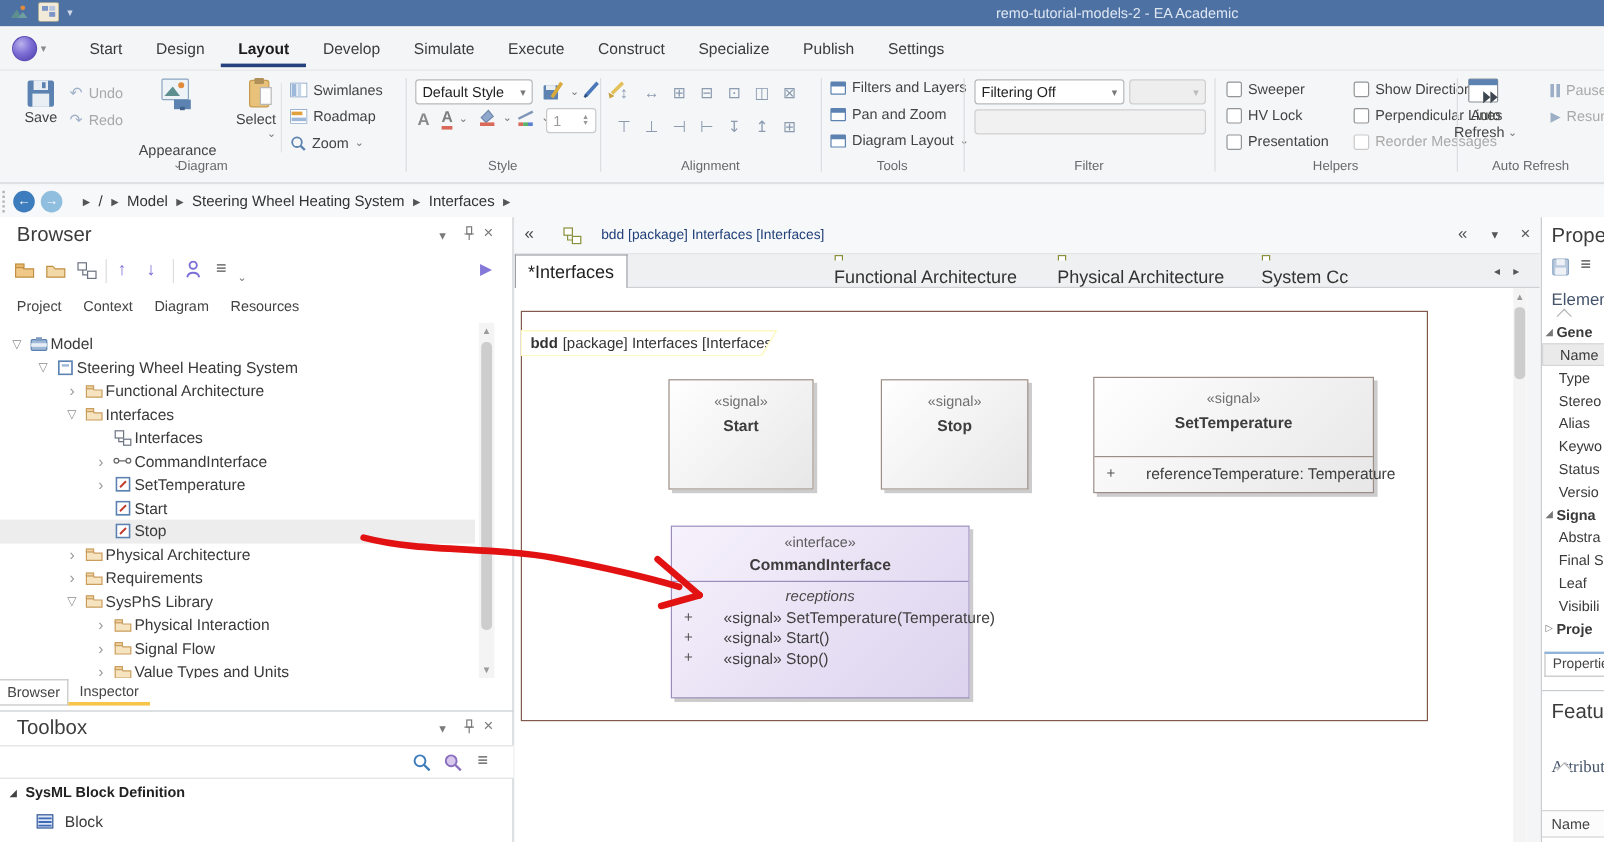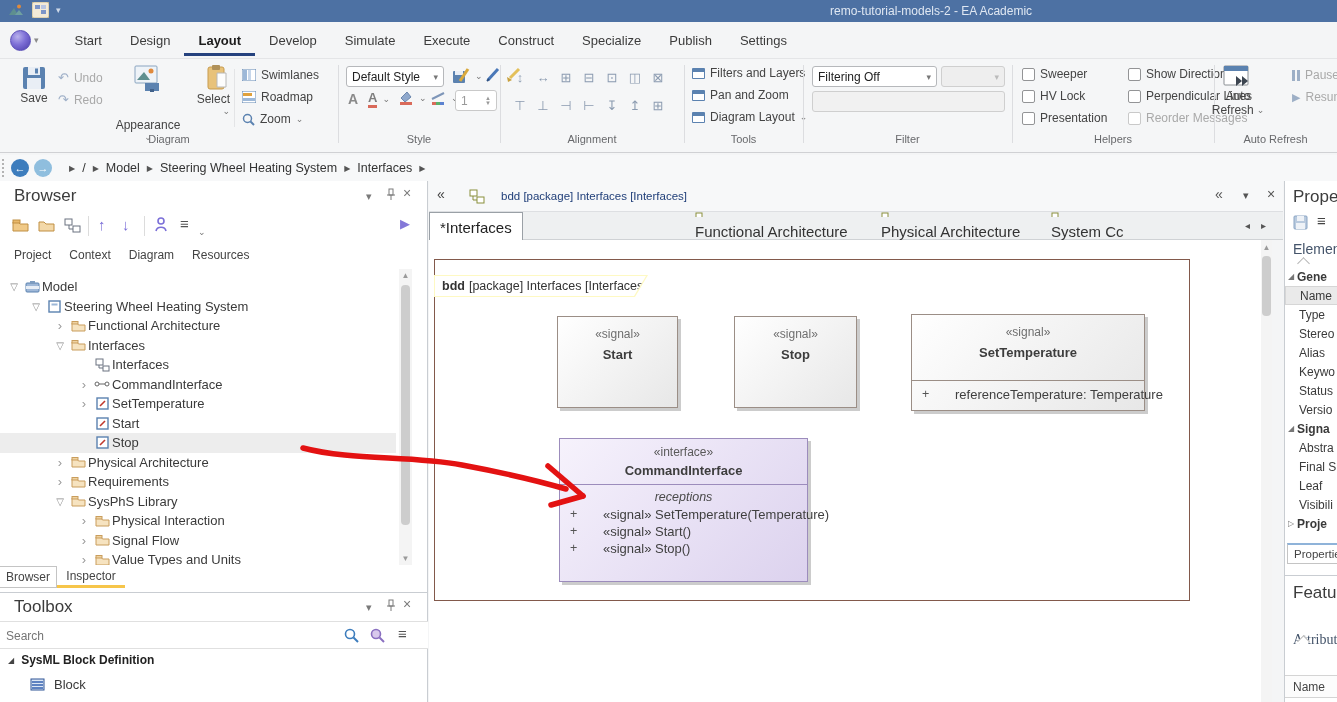--- a/index.html
+++ b/index.html
@@ -605,21 +605,20 @@
     <span class="abs" style="left:385px;top:6px;">
         <svg width="12" height="13">
           <rect x="4" y="1" width="4" height="6" fill="none" stroke="#7a7a7a"></rect>
           <line x1="2" y1="7" x2="10" y2="7" stroke="#7a7a7a"></line>
           <line x1="6" y1="7" x2="6" y2="12" stroke="#7a7a7a"></line>
         </svg>
       </span>
     <span class="abs" style="left:403px;top:3px;color:#7a7a7a;font-size:14px;">×</span>
 
     <div class="abs" style="left:0;top:28px;width:428px;height:28px;background:#fff;border-top:1px solid #e0e0e0;border-bottom:1px solid #e0e0e0;">
-      <input class="abs" style="left: 6px; top: 4px; width: 330px; height: 20px; border: none; outline: none; font-size: 12px; color: rgb(51, 51, 51); font-family: inherit;" placeholder="Search">
       <span class="abs" style="left:344px;top:6px;">
           <svg width="15" height="15">
             <circle cx="6" cy="6" r="4.5" fill="none" stroke="#3d7dbd" stroke-width="1.6"></circle>
             <line x1="9.5" y1="9.5" x2="14" y2="14" stroke="#3d7dbd" stroke-width="2"></line>
           </svg>
         </span>
       <span class="abs" style="left:370px;top:6px;">
           <svg width="15" height="15">
             <circle cx="6" cy="6" r="4.5" fill="#d8c8ec" stroke="#8a6fc0" stroke-width="1.6"></circle>
             <line x1="9.5" y1="9.5" x2="14" y2="14" stroke="#8a6fc0" stroke-width="2"></line>

